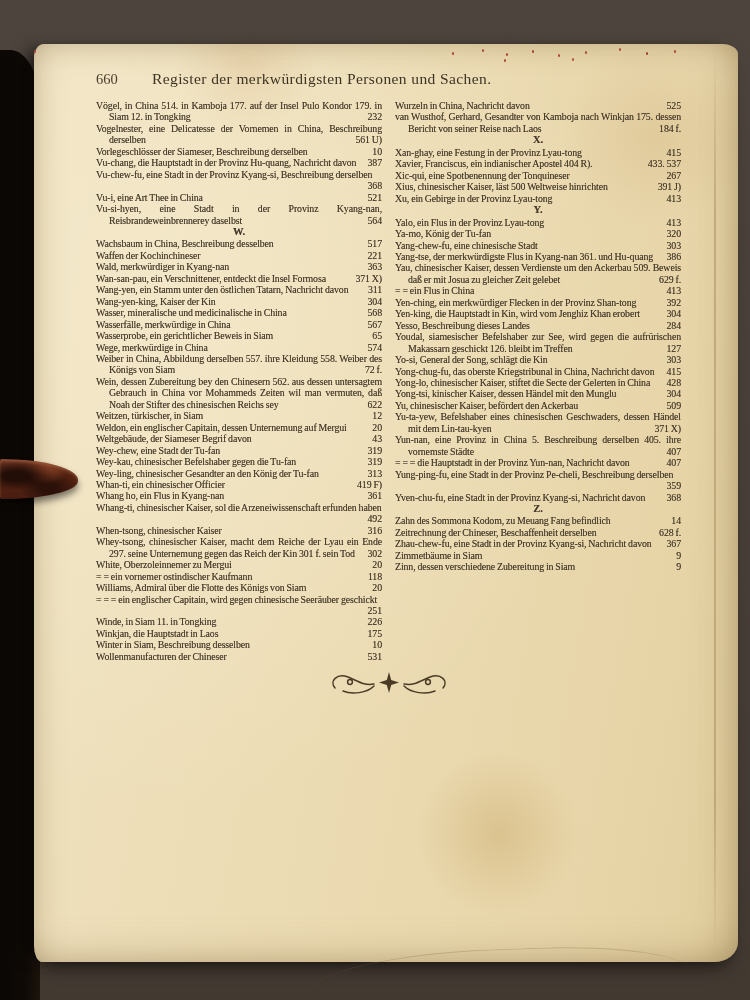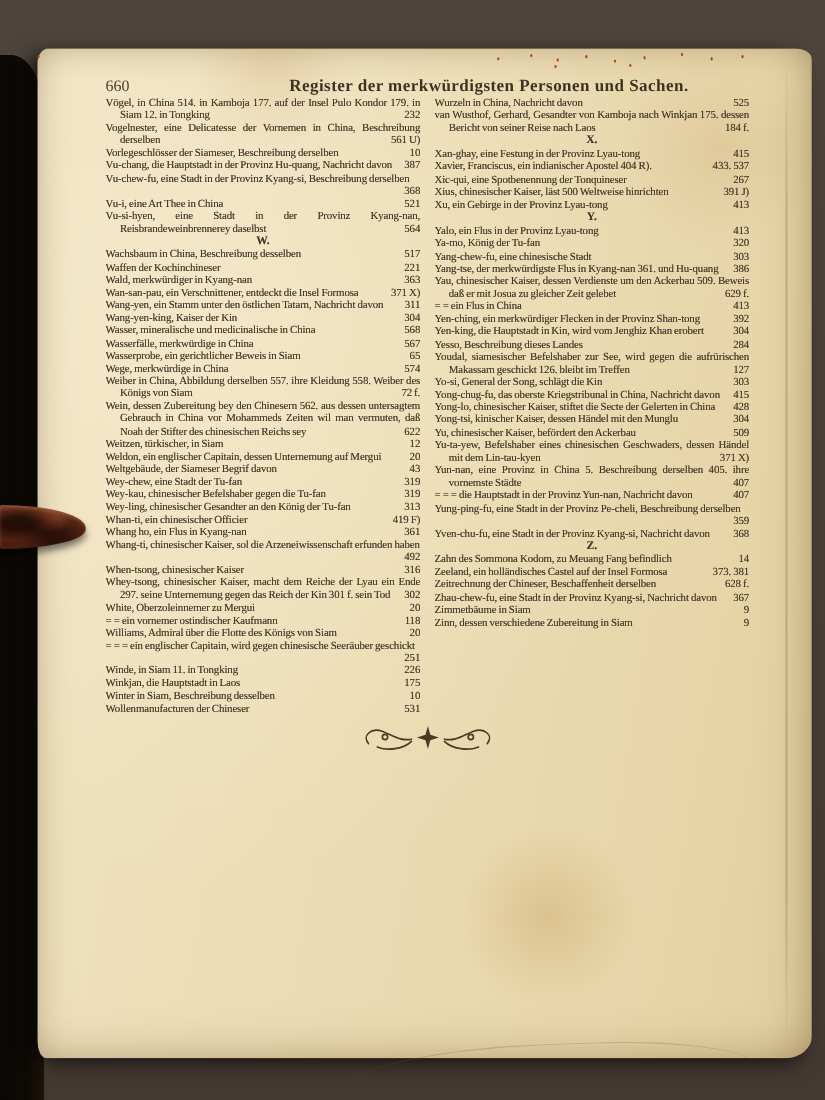--- a/index.html
+++ b/index.html
@@ -45,23 +45,23 @@
   .tie{
     position:absolute;left:0;top:459px;width:78px;height:40px;z-index:6;
     background:
       radial-gradient(ellipse at 22% 42%,rgba(16,6,3,0.72) 16%,transparent 44%),
       radial-gradient(ellipse at 58% 28%,rgba(150,74,42,0.55) 8%,transparent 34%),
       radial-gradient(ellipse at 62% 72%,rgba(20,7,3,0.6) 12%,transparent 42%),
       linear-gradient(180deg,#6d3322 0%,#59251637 40%,#4a1d12 100%),#53220f;
     border-radius:2px 100% 100% 2px / 2px 54% 46% 2px;
     box-shadow:0 5px 7px rgba(0,0,0,0.5),inset 0 2px 3px rgba(255,184,128,0.25);
   }
-  .header{display:grid;grid-template-columns:56px 1fr 56px;align-items:baseline;margin-bottom:0;}
+  .header{display:grid;grid-template-columns:56px 1fr 56px;align-items:baseline;margin-bottom:12px;}
   .pagenum{font-size:14.5px;color:#4a3d2c;}
-  .title{text-align:right;font-weight:bold;font-size:15.5px;letter-spacing:0.4px;color:#3d3323;}
+  .title{text-align:left;font-weight:normal;font-size:15.5px;letter-spacing:0.4px;color:#3d3323;}
   .cols{display:flex;gap:13px;}
   .col{width:286px;}
   .entry{
     font-size:9.9px;line-height:11.45px;color:#43382a;text-align:justify;
     padding-left:13px;text-indent:-13px;letter-spacing:-0.12px;word-spacing:-0.4px;
     overflow:hidden;text-shadow:0 0 0.4px rgba(62,48,28,0.55);
   }
   .entry .num{float:right;text-indent:0;padding-left:6px;}
   .section{
     overflow:hidden;text-align:center;font-weight:bold;font-size:10.5px;line-height:12.5px;
@@ -155,21 +155,20 @@
         <div class="entry"><span class="t">Yong-lo, chinesischer Kaiser, stiftet die Secte der Gelerten in China</span><span class="num">428</span></div>
         <div class="entry"><span class="t">Yong-tsi, kinischer Kaiser, dessen Händel mit den Munglu</span><span class="num">304</span></div>
         <div class="entry"><span class="t">Yu, chinesischer Kaiser, befördert den Ackerbau</span><span class="num">509</span></div>
         <div class="entry"><span class="t">Yu-ta-yew, Befelshaber eines chinesischen Geschwaders, dessen Händel mit dem Lin-tau-kyen</span><span class="num">371 X)</span></div>
         <div class="entry"><span class="t">Yun-nan, eine Provinz in China 5. Beschreibung derselben 405. ihre vornemste Städte</span><span class="num">407</span></div>
         <div class="entry"><span class="t">= = = die Hauptstadt in der Provinz Yun-nan, Nachricht davon</span><span class="num">407</span></div>
         <div class="entry"><span class="t">Yung-ping-fu, eine Stadt in der Provinz Pe-cheli, Beschreibung derselben</span><span class="num">359</span></div>
         <div class="entry"><span class="t">Yven-chu-fu, eine Stadt in der Provinz Kyang-si, Nachricht davon</span><span class="num">368</span></div>
         <div class="section">Z.</div>
         <div class="entry"><span class="t">Zahn des Sommona Kodom, zu Meuang Fang befindlich</span><span class="num">14</span></div>
-        <div class="entry"><span class="t">Zeeland, ein holländisches Castel auf der Insel Formosa</span><span class="num">373. 381</span></div>
         <div class="entry"><span class="t">Zeitrechnung der Chineser, Beschaffenheit derselben</span><span class="num">628 f.</span></div>
         <div class="entry"><span class="t">Zhau-chew-fu, eine Stadt in der Provinz Kyang-si, Nachricht davon</span><span class="num">367</span></div>
         <div class="entry"><span class="t">Zimmetbäume in Siam</span><span class="num">9</span></div>
         <div class="entry"><span class="t">Zinn, dessen verschiedene Zubereitung in Siam</span><span class="num">9</span></div>
       </div>
   </div>
 
   <div class="ornament">
     <svg width="132" height="30" viewBox="0 0 132 30">
       <g fill="none" stroke="#4a3b26" stroke-width="1.5" stroke-linecap="round">

